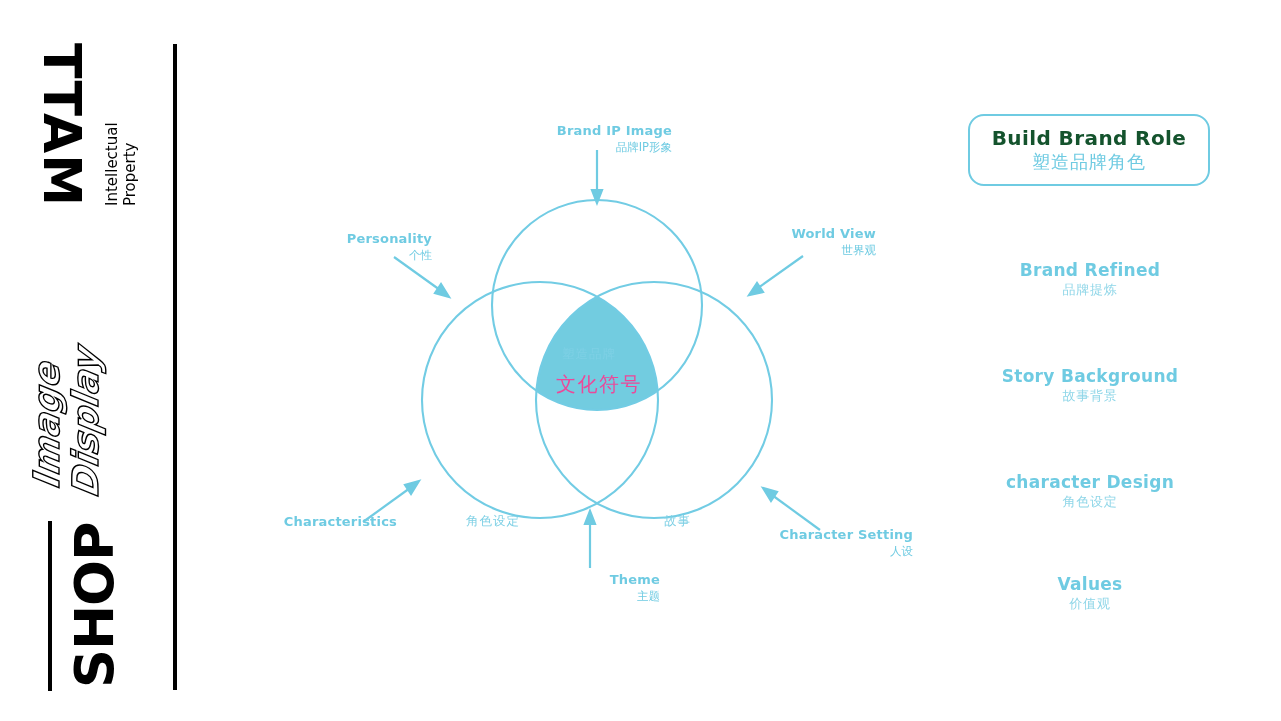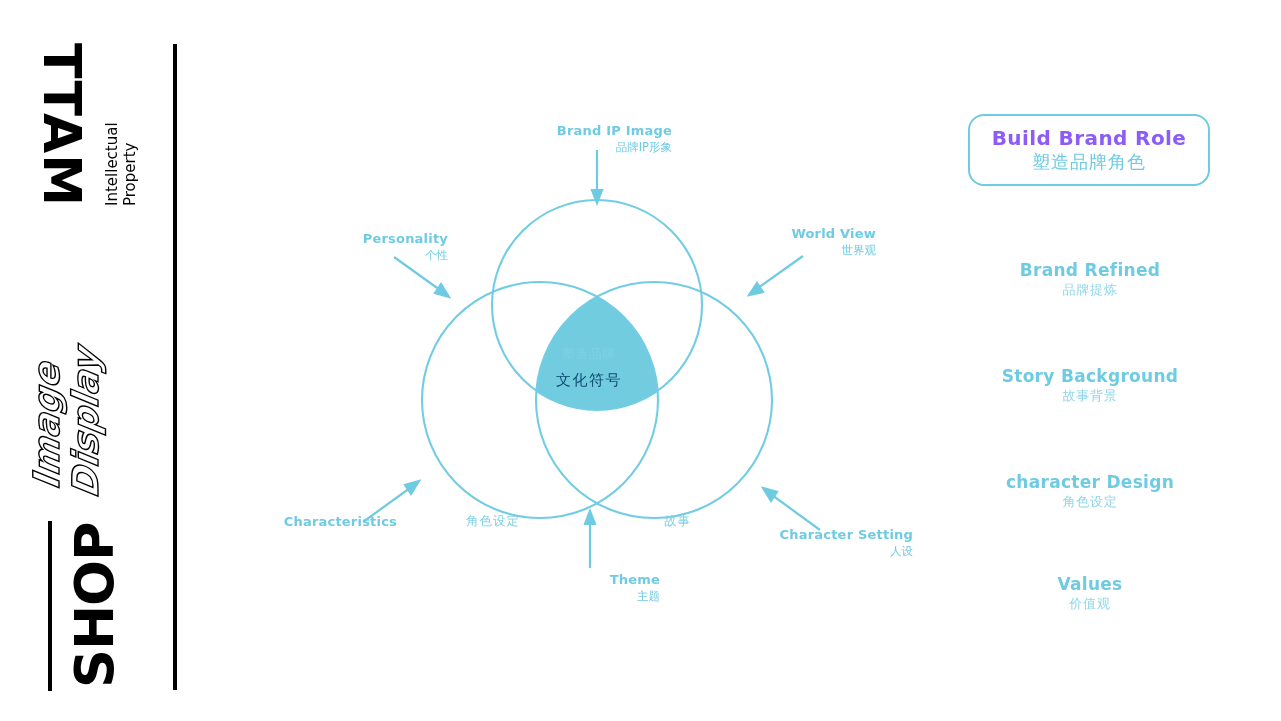--- a/index.html
+++ b/index.html
@@ -153,22 +153,22 @@
   }
 
   .venn-inner {
     position: absolute;
     color: #7ED0E5;
     font-size: 12.5px;
     white-space: nowrap;
     letter-spacing: 1px;
   }
   .venn-inner.center-txt {
-    color: #0c4a6e;
-    font-size: 15px;
+    color: #ec4899;
+    font-size: 20px;
     letter-spacing: 1.5px;
     font-family: Liberation Serif, serif;
   }
 
   
   #flow {
     position: absolute;
     left: 960px;
     top: 100px;
     width: 280px;
@@ -184,21 +184,21 @@
     border-radius: 16px;
     box-sizing: border-box;
     display: flex;
     flex-direction: column;
     align-items: center;
     justify-content: center;
   }
   .flow-box .en {
     font-size: 20px;
     font-weight: 700;
-    color: #8b5cf6;
+    color: #14532d;
     letter-spacing: 0.4px;
     line-height: 1.2;
   }
   .flow-box .zh {
     font-size: 18px;
     font-weight: 400;
     color: #6FCBE2;
     line-height: 1.3;
     letter-spacing: 1px;
   }
@@ -321,21 +321,21 @@
   <div class="venn-inner" style="left:312px; top:256px;">塑造品牌</div>
   <div class="venn-inner" style="left:216px; top:423px;">角色设定</div>
   <div class="venn-inner" style="left:414px; top:423px;">故事</div>
   <div class="venn-inner center-txt" style="left:306px; top:281px;">文化符号</div>
 
   <div class="venn-label" style="left:272px; top:33px; width:150px;">
     <span class="en">Brand IP Image</span>
     <span class="zh">品牌IP形象</span>
   </div>
 
-  <div class="venn-label" style="left:58px; top:141px; width:140px;">
+  <div class="venn-label" style="left:42px; top:141px; width:140px;">
     <span class="en">Personality</span>
     <span class="zh">个性</span>
   </div>
 
   <div class="venn-label" style="left:486px; top:136px; width:140px;">
     <span class="en">World View</span>
     <span class="zh">世界观</span>
   </div>
 
   <div class="venn-label" style="left:-13px; top:424px; width:160px;">

